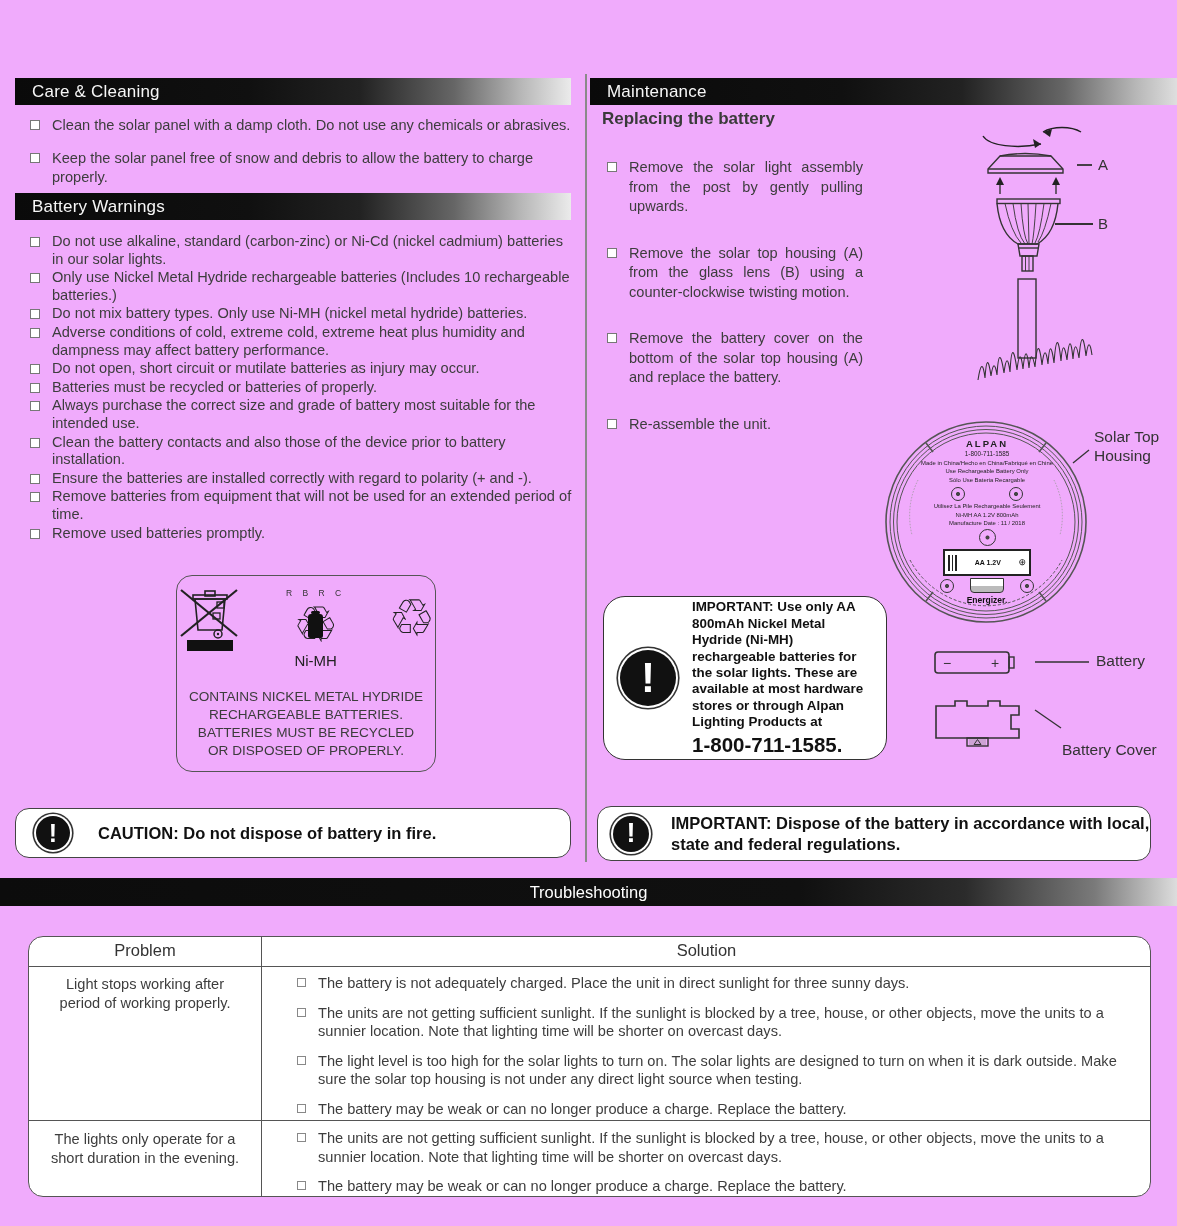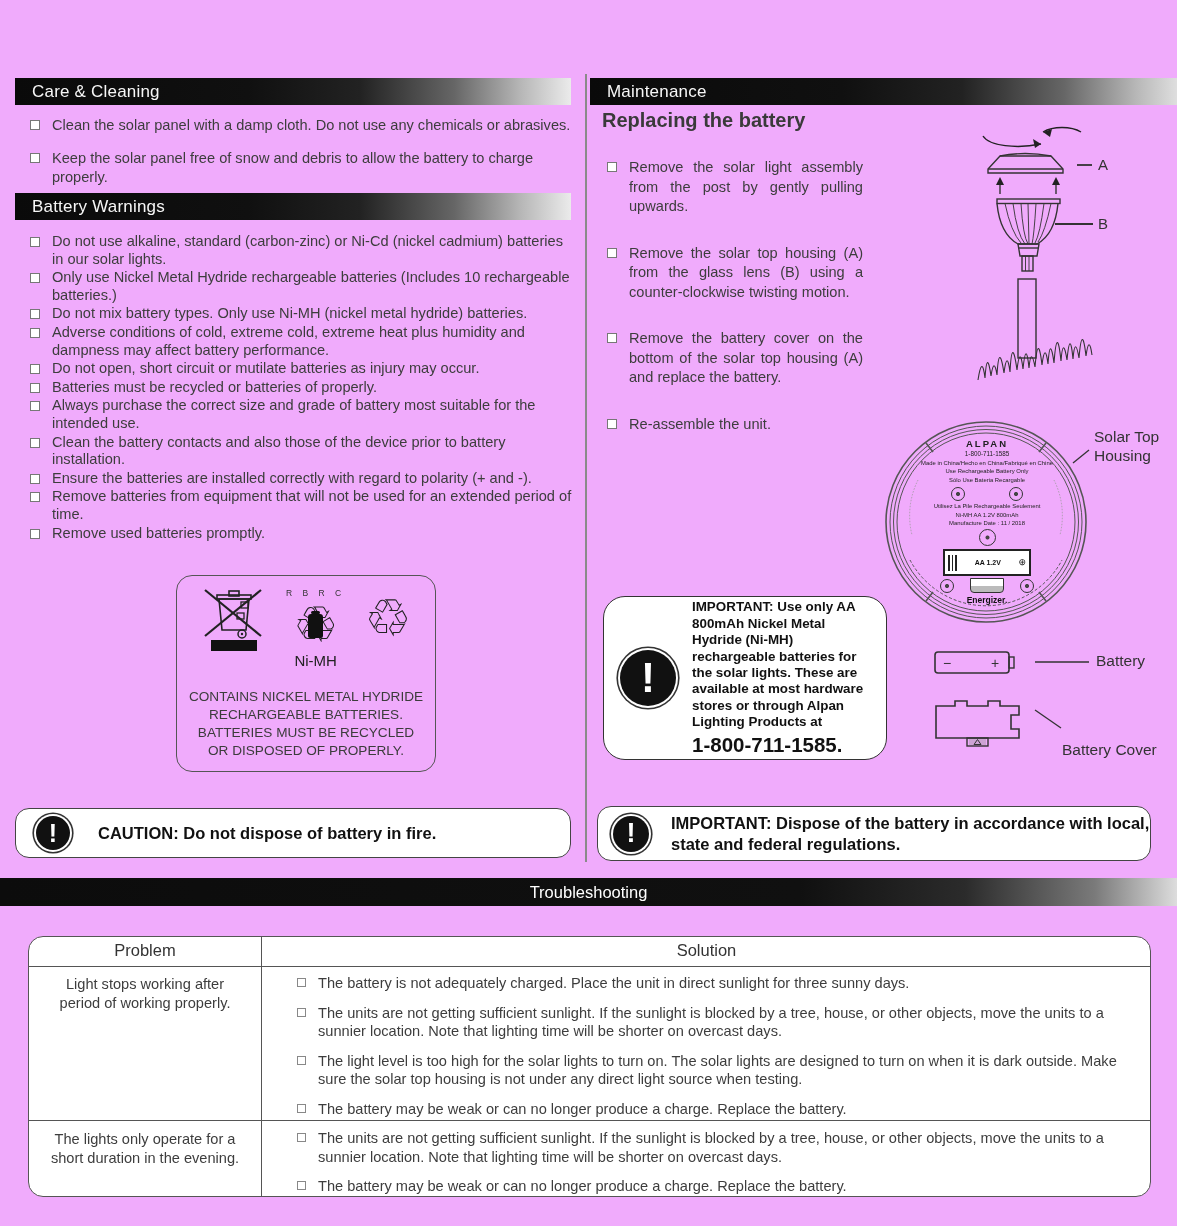--- a/index.html
+++ b/index.html
@@ -8,25 +8,25 @@
   .bar{position:absolute;height:27px;box-sizing:border-box;padding-left:17px;
        background:linear-gradient(90deg,#0a0a0a 0%,#101010 42%,#222 62%,#666 79%,#b7b7b7 91%,#ebebeb 100%);
        color:#f7f7f7;font-size:17px;line-height:27px;letter-spacing:.2px;}
   .vdivider{position:absolute;left:585px;top:74px;width:2px;height:788px;background:#8a8a8a;}
   .list{position:absolute;}
   .item{display:flex;font-size:14.6px;color:#3d3d3d;}
   .bullet{flex:none;width:8px;height:8px;border:1.2px solid #777;margin:4px 12px 0 0;background:#fff;}
   .care .item{line-height:19.5px;margin-bottom:13px;}
   .warn .item{line-height:17.6px;margin-bottom:1px;}
   .steps .item{line-height:19.5px;margin-bottom:27px;text-align:justify;}
-  .subtitle{position:absolute;left:602px;top:109px;font-size:20px;font-weight:bold;color:#3a3a3a;}
+  .subtitle{position:absolute;left:602px;top:109px;font-size:17px;font-weight:bold;color:#3a3a3a;}
   
   .recycle-box{position:absolute;left:176px;top:575px;width:260px;height:197px;border:1.4px solid #555;
                border-radius:16px;box-sizing:border-box;padding-top:12px;text-align:center;}
-  .icons-row{display:flex;justify-content:center;align-items:flex-start;gap:10px;height:96px;}
+  .icons-row{display:flex;justify-content:space-between;align-items:flex-start;gap:10px;height:96px;}
   .rbrc-col{width:78px;font-size:0;}
   .rbrc-top{font-size:8.5px;letter-spacing:4px;color:#333;margin-bottom:0px;}
   .tri-wrap{position:relative;width:56px;height:54px;margin:0 auto;}
   .tri-glyph{font-family:"DejaVu Sans",sans-serif;font-size:50px;line-height:54px;color:#222;}
   .batt-cyl{position:absolute;left:20px;top:16px;width:15px;height:24px;background:#111;border-radius:3px 3px 2px 2px;}
   .batt-cyl:before{content:"";position:absolute;left:3px;top:-3px;width:9px;height:3px;background:#111;border-radius:2px;}
   .nimh{font-size:15px;color:#222;margin-top:0px;}
   .recycle-glyph{font-family:"DejaVu Sans",sans-serif;font-size:52px;line-height:60px;color:#222;}
   .recycle-lines{font-size:13.6px;line-height:18px;color:#3c3c3c;margin-top:4px;}
   

